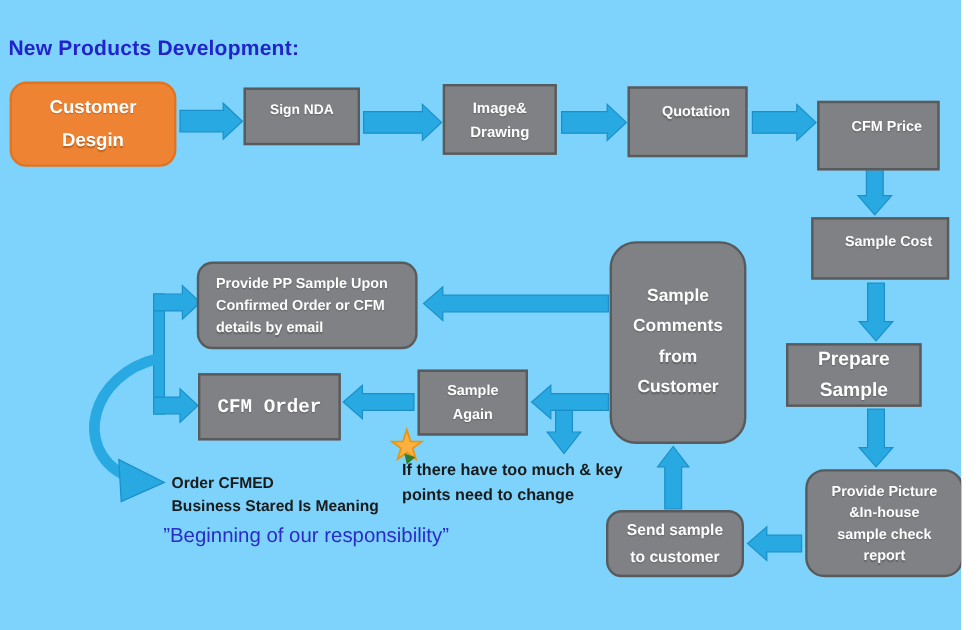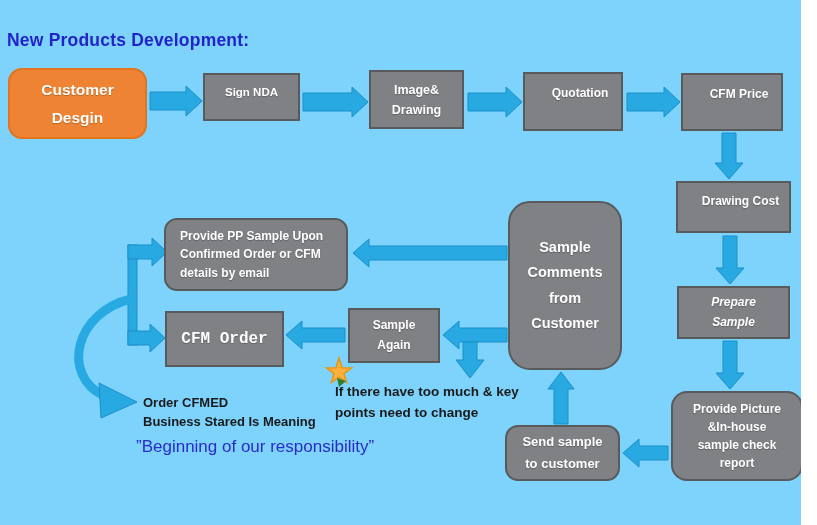--- a/index.html
+++ b/index.html
@@ -75,25 +75,25 @@
   <div class="node orange" style="left:8px;top:68px;width:139px;height:71px;font-size:15.5px;line-height:1.8;">Customer
 Desgin</div>
 
   <div class="node" style="left:203px;top:73px;width:97px;height:48px;font-size:11.5px;align-items:flex-start;padding-top:9px;">Sign NDA</div>
 
   <div class="node" style="left:369px;top:70px;width:95px;height:59px;font-size:12.5px;line-height:1.6;">Image&amp;
 Drawing</div>
 
   <div class="node top-align" style="left:523px;top:72px;width:100px;height:59px;font-size:12px;padding-top:10px;">Quotation</div>
 
-  <div class="node top-align" style="left:681px;top:73px;width:102px;height:58px;font-size:12px;padding-top:10px;">CFM Price</div>
+  <div class="node top-align" style="left:681px;top:84px;width:102px;height:58px;font-size:12px;padding-top:10px;">CFM Price</div>
 
-  <div class="node top-align" style="left:676px;top:181px;width:115px;height:52px;font-size:12px;padding-top:9px;">Drawing Cost</div>
+  <div class="node top-align" style="left:676px;top:181px;width:115px;height:52px;font-size:12px;padding-top:9px;">Sample Cost</div>
 
-  <div class="node" style="left:677px;top:286px;width:113px;height:53px;font-size:12px;line-height:1.6;font-style:italic;">Prepare
+  <div class="node" style="left:655px;top:286px;width:113px;height:53px;font-size:16px;line-height:1.6;">Prepare
 Sample</div>
 
   <div class="node" style="left:671px;top:391px;width:132px;height:90px;font-size:12px;line-height:1.5;border-radius:16px;">Provide Picture
 &amp;In-house
 sample check
 report</div>
 
   <div class="node" style="left:505px;top:425px;width:115px;height:56px;font-size:13px;line-height:1.7;border-radius:13px;">Send sample
 to customer</div>
 

